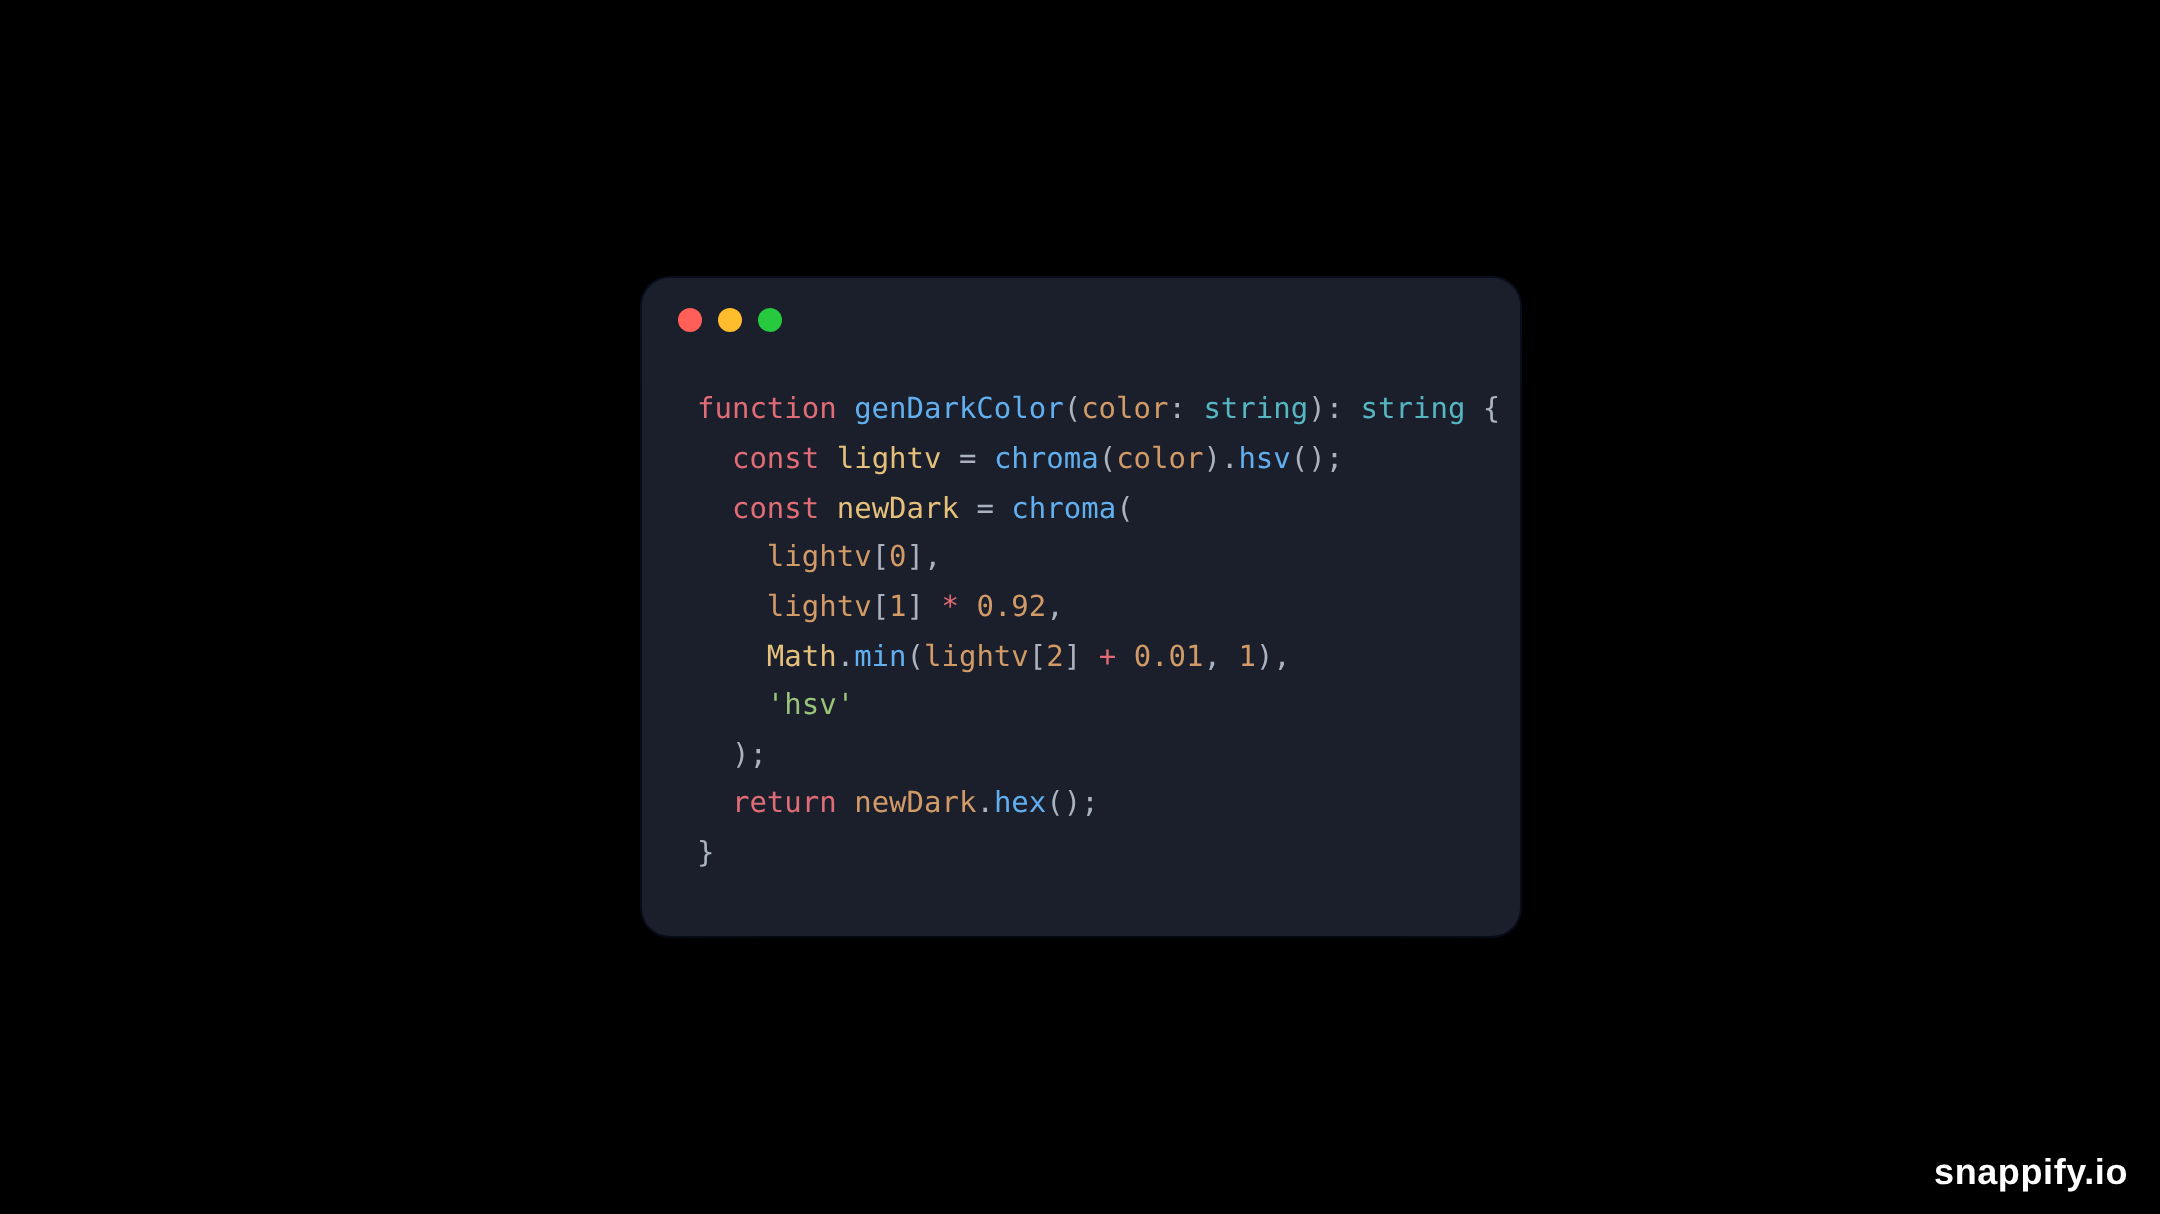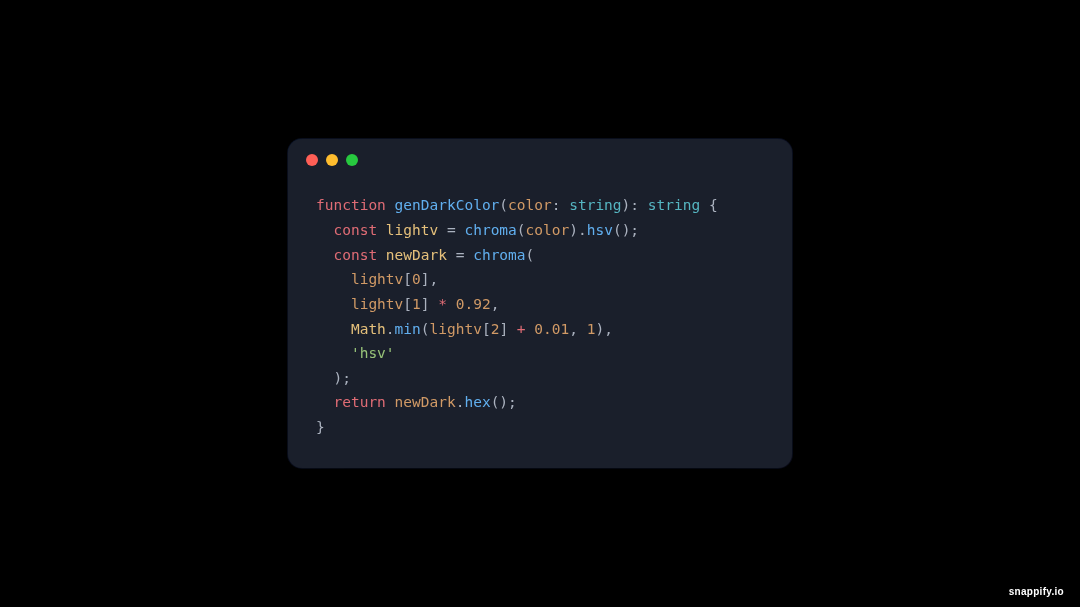--- a/index.html
+++ b/index.html
@@ -8,21 +8,21 @@
     height: 607px;
     background: #000000;
     display: flex;
     align-items: center;
     justify-content: center;
     font-family: 'SF Mono', 'Monaco', 'Menlo', 'Consolas', monospace;
     position: relative;
     overflow: hidden;
   }
   .window {
-    width: 504px;
+    width: 439px;
     background: #1a1f2b;
     border-radius: 14px;
     box-shadow: 0 25px 50px -12px rgba(0,0,0,0.6), 0 0 0 1px rgba(70,100,200,0.15);
     overflow: hidden;
     position: relative;
   }
   .window::before {
     content: '';
     position: absolute;
     inset: -1px;
@@ -62,21 +62,21 @@
   .str { color: #98c379; }
   .op { color: #e06c75; }
   .punc { color: #abb2bf; }
   .obj { color: #e5c07b; }
   .watermark {
     position: absolute;
     bottom: 10px;
     right: 16px;
     color: #ffffff;
     font-family: sans-serif;
-    font-size: 10px;
+    font-size: 18px;
     font-weight: 600;
     letter-spacing: 0.3px;
   }
 </style>
 </head>
 <body>
 
 <div class="window">
   <div class="titlebar">
     <div class="dot red"></div>

